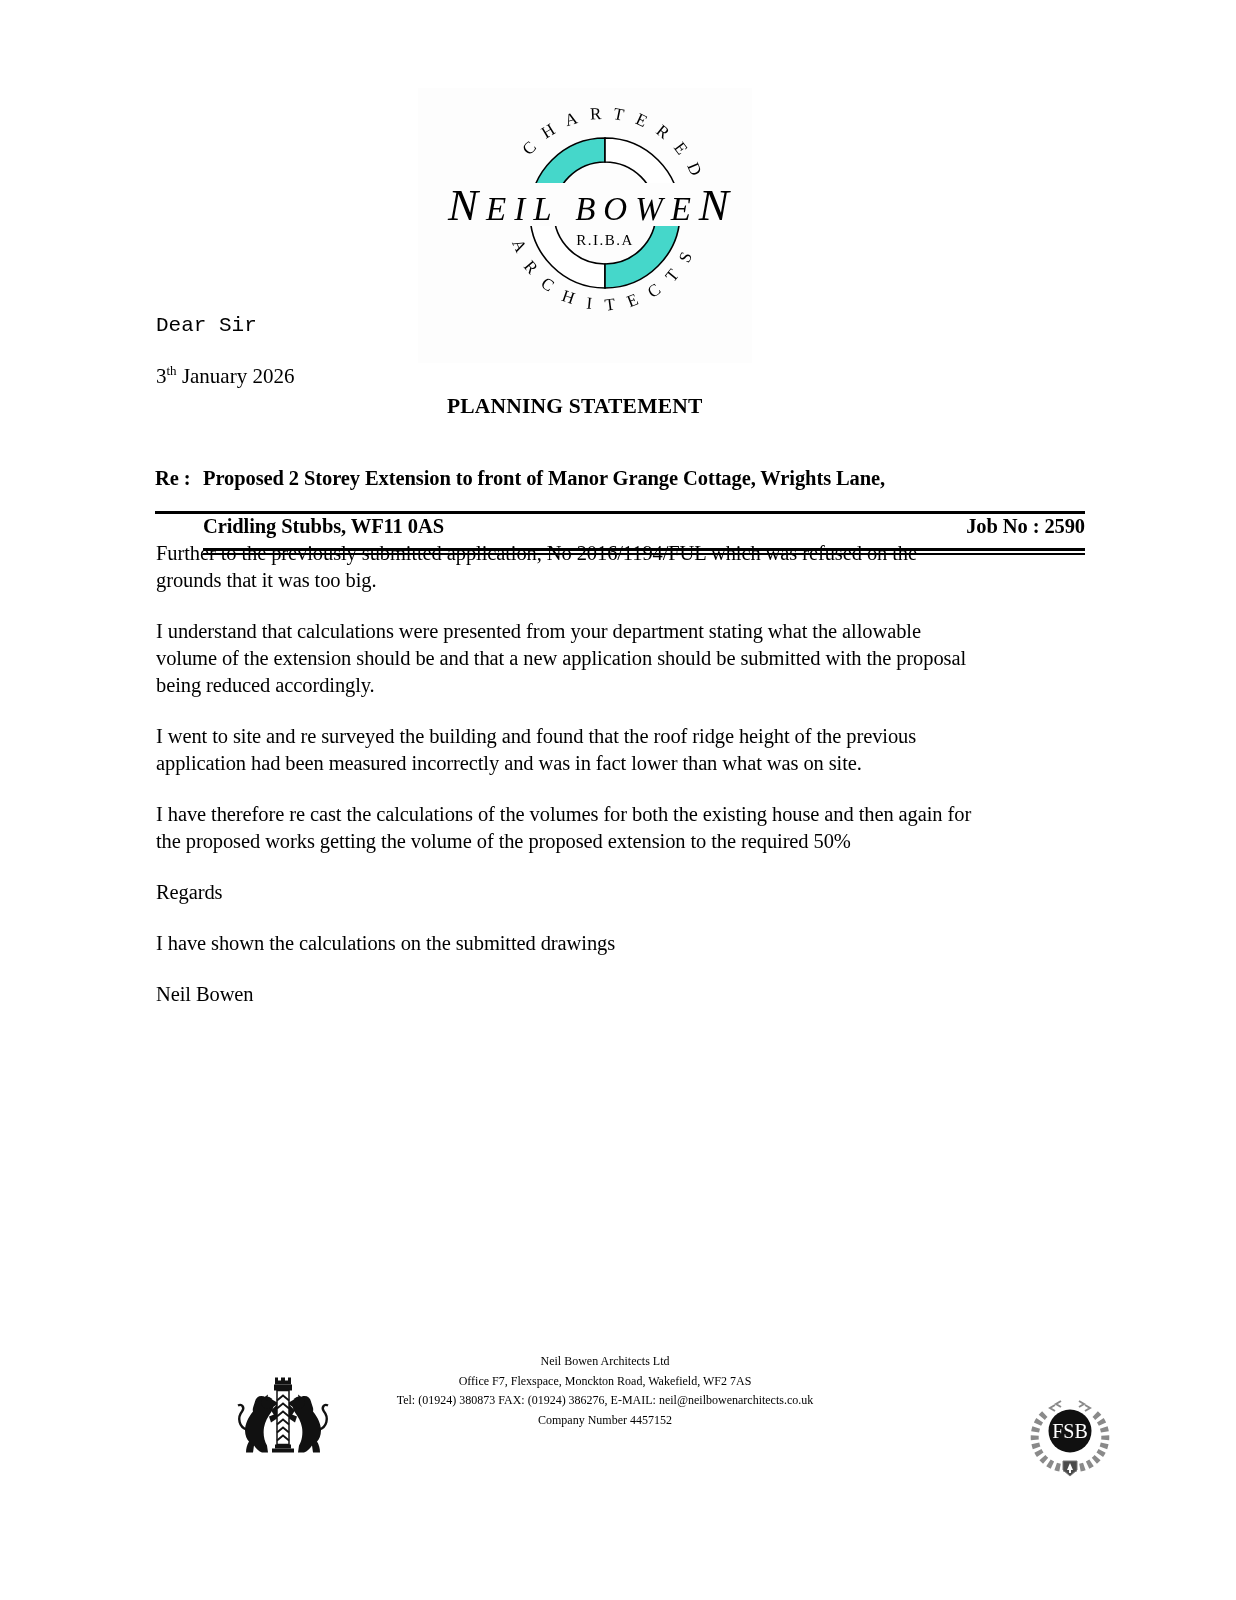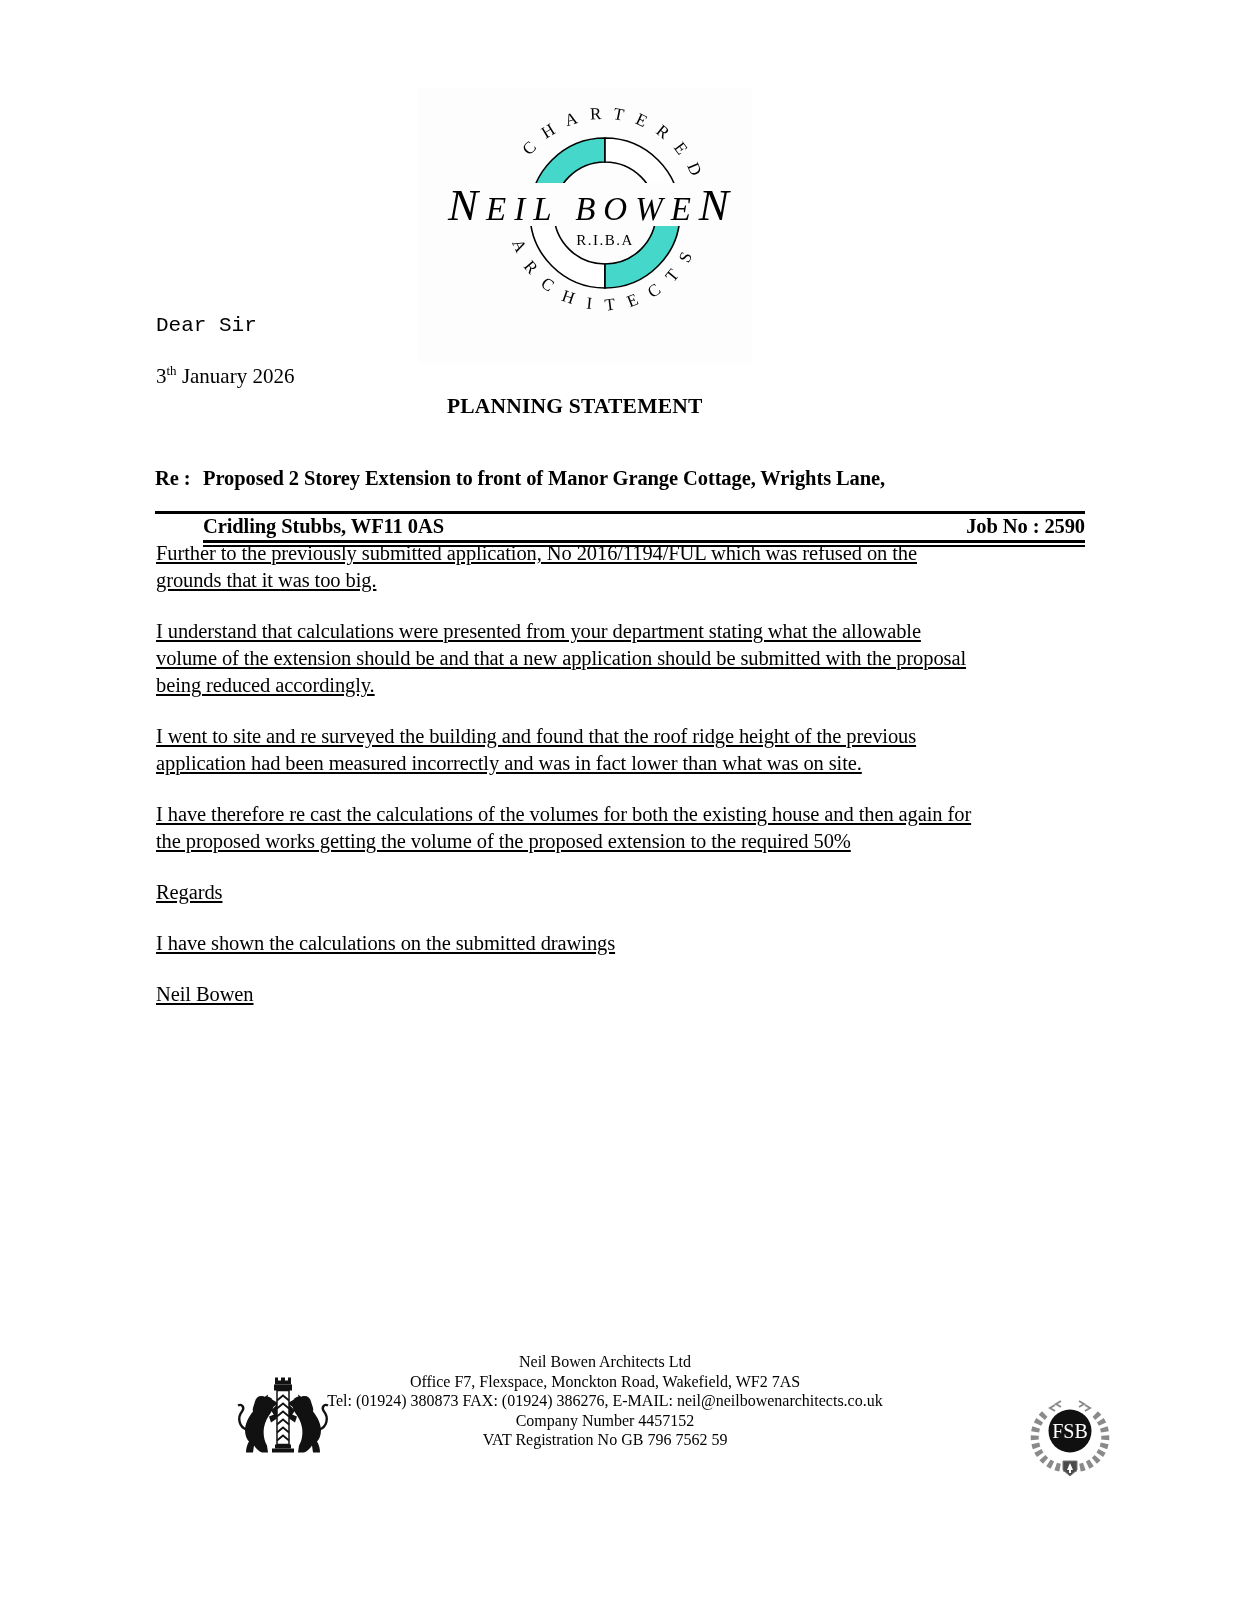--- a/index.html
+++ b/index.html
@@ -21,30 +21,30 @@
   
   .salutation{position:absolute;left:156px;top:314px;font-size:21px;font-family:Liberation Mono, monospace;}
   .date-line{position:absolute;left:156px;top:364px;font-size:21px;}
   .date-line sup{font-size:13px;line-height:0;}
   .doc-title{position:absolute;left:447px;top:394px;font-size:21.5px;font-weight:bold;letter-spacing:0.2px;}
   .re-block{position:absolute;left:155px;top:467px;width:930px;font-weight:bold;font-size:20.5px;letter-spacing:-0.1px;}
   .re-row1{border-bottom:3px solid #000;padding-bottom:21px;white-space:nowrap;}
   .re-label{display:inline-block;width:48px;}
   .re-row2{
     margin-left:48px;width:882px;display:flex;justify-content:space-between;
-    border-bottom:3px solid #000;padding-bottom:2px;margin-top:1px;
+    border-bottom:3px solid #000;padding-bottom:10px;margin-top:1px;
     position:relative;
   }
   .re-row2::after{
     content:"";position:absolute;left:0;right:0;bottom:-7px;height:2.5px;background:#000;
   }
   .letter-body{position:absolute;left:156px;top:540px;width:980px;font-size:20.5px;letter-spacing:-0.1px;}
-  .letter-body p{margin:0 0 24px 0;line-height:27px;white-space:pre-line;text-decoration:underline;}
+  .letter-body p{margin:0 0 24px 0;line-height:27px;white-space:pre-line;}
   
-  .footer-text{position:absolute;left:155px;top:1352px;width:900px;text-align:center;font-size:16px;line-height:19.5px;}
+  .footer-text{position:absolute;left:155px;top:1352px;width:900px;text-align:center;font-size:12px;line-height:19.5px;}
   .footer-text div{white-space:nowrap;}
   .crest{position:absolute;left:233px;top:1366px;width:100px;height:97px;}
   .fsb{position:absolute;left:1030px;top:1384px;width:80px;height:94px;}
 </style>
 </head>
 <body>
 
 <div class="page">
 
   <div class="logo-box">
@@ -132,21 +132,20 @@
       <rect x="42" y="78" width="16" height="4" fill="#111"></rect>
       <rect x="39" y="82" width="22" height="4" fill="#111"></rect>
     </g>
   </svg>
 
   <div class="footer-text">
     <div>Neil Bowen Architects Ltd</div>
     <div>Office F7, Flexspace, Monckton Road, Wakefield, WF2 7AS</div>
     <div>Tel: (01924) 380873 FAX: (01924) 386276, E-MAIL: neil@neilbowenarchitects.co.uk</div>
     <div>Company Number 4457152</div>
-    <div>VAT Registration No GB 796 7562 59</div>
   </div>
 
   <svg class="fsb" viewBox="0 0 80 94">
 
     <path d="M38,84 A31,31 0 0 1 15,30" fill="none" stroke="#8a8a8a" stroke-width="8" stroke-dasharray="4.5 3.5"></path>
     <path d="M42,84 A31,31 0 0 0 65,30" fill="none" stroke="#8a8a8a" stroke-width="8" stroke-dasharray="4.5 3.5"></path>
     <path d="M25,21 l-5,3 l5,3 M31,17 l-5,3 l5,3" fill="none" stroke="#8a8a8a" stroke-width="2"></path>
     <path d="M55,21 l5,3 l-5,3 M49,17 l5,3 l-5,3" fill="none" stroke="#8a8a8a" stroke-width="2"></path>
 
     <circle cx="40" cy="47" r="21.5" fill="#101010"></circle>

